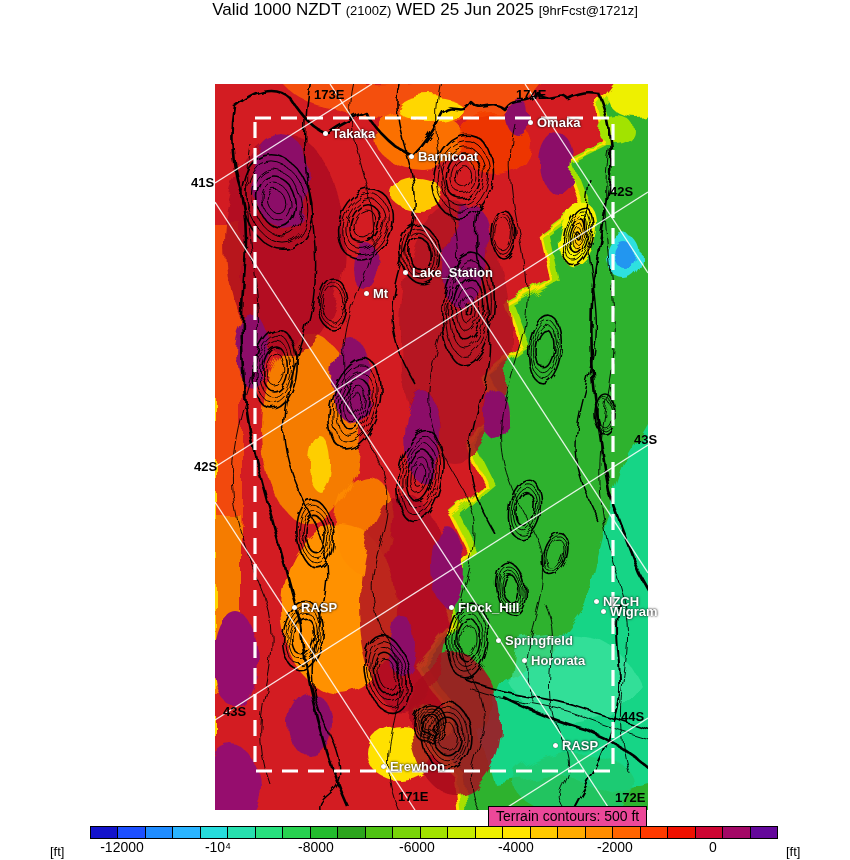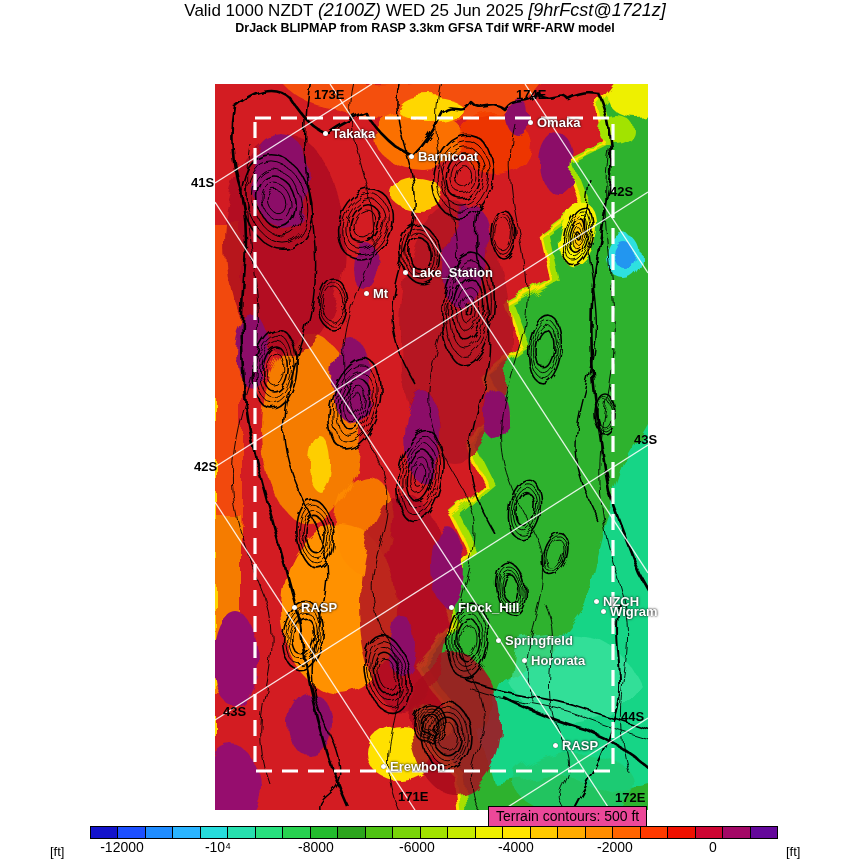--- a/index.html
+++ b/index.html
@@ -2,21 +2,21 @@
 <html><head>
 <meta charset="utf-8">
 <style>
   html,body{margin:0;padding:0;background:#fff;}
   .page{position:relative;width:850px;height:860px;background:#fff;overflow:hidden;
         font-family:"Liberation Sans",sans-serif;color:#000;}
   
   .hdr{position:absolute;top:0;left:0;width:100%;text-align:center;}
   .hdr .title{font-size:20px;font-weight:bold;line-height:24px;margin-top:2px;}
   .hdr .valid{font-size:17px;line-height:20px;}
-  .hdr .valid .sm{font-size:18px;font-style:italic;}
+  .hdr .valid .sm{font-size:13px;}
   .hdr .model{font-size:12.5px;font-weight:bold;line-height:15px;}
   
   .map{position:absolute;left:215px;top:84px;width:433px;height:726px;}
   .map svg{position:absolute;left:0;top:0;}
   .stn{position:absolute;display:flex;align-items:center;white-space:nowrap;
        font-size:13px;font-weight:bold;color:#fff;
        text-shadow:0 0 2px rgba(0,0,0,.9),0 0 3px rgba(0,0,0,.5);z-index:5;}
   .stn .dot{width:5px;height:5px;border-radius:50%;background:#fff;margin-right:4px;
        box-shadow:0 0 1px #000;flex:none;}
   .grt{position:absolute;font-size:13px;font-weight:bold;color:#000;white-space:nowrap;z-index:4;}
@@ -35,21 +35,20 @@
 
 <div class="page">
 
   <div class="hdr">
     <div class="valid">
       <span>Valid 1000 NZDT</span>
       <span class="sm">(2100Z)</span>
       <span>WED 25 Jun 2025</span>
       <span class="sm">[9hrFcst@1721z]</span>
     </div>
-    <div class="model">DrJack BLIPMAP from RASP 3.3km GFSA Tdif WRF-ARW model</div>
   </div>
 
   <div class="map">
     <svg width="433" height="726" viewBox="0 0 433 726">
       <defs>
         <filter id="rough" x="-15%" y="-15%" width="130%" height="130%">
           <feTurbulence type="fractalNoise" baseFrequency="0.032" numOctaves="3" seed="7" result="n"></feTurbulence>
           <feDisplacementMap in="SourceGraphic" in2="n" scale="16"></feDisplacementMap>
         </filter>
         <filter id="rough2" x="-15%" y="-15%" width="130%" height="130%">

